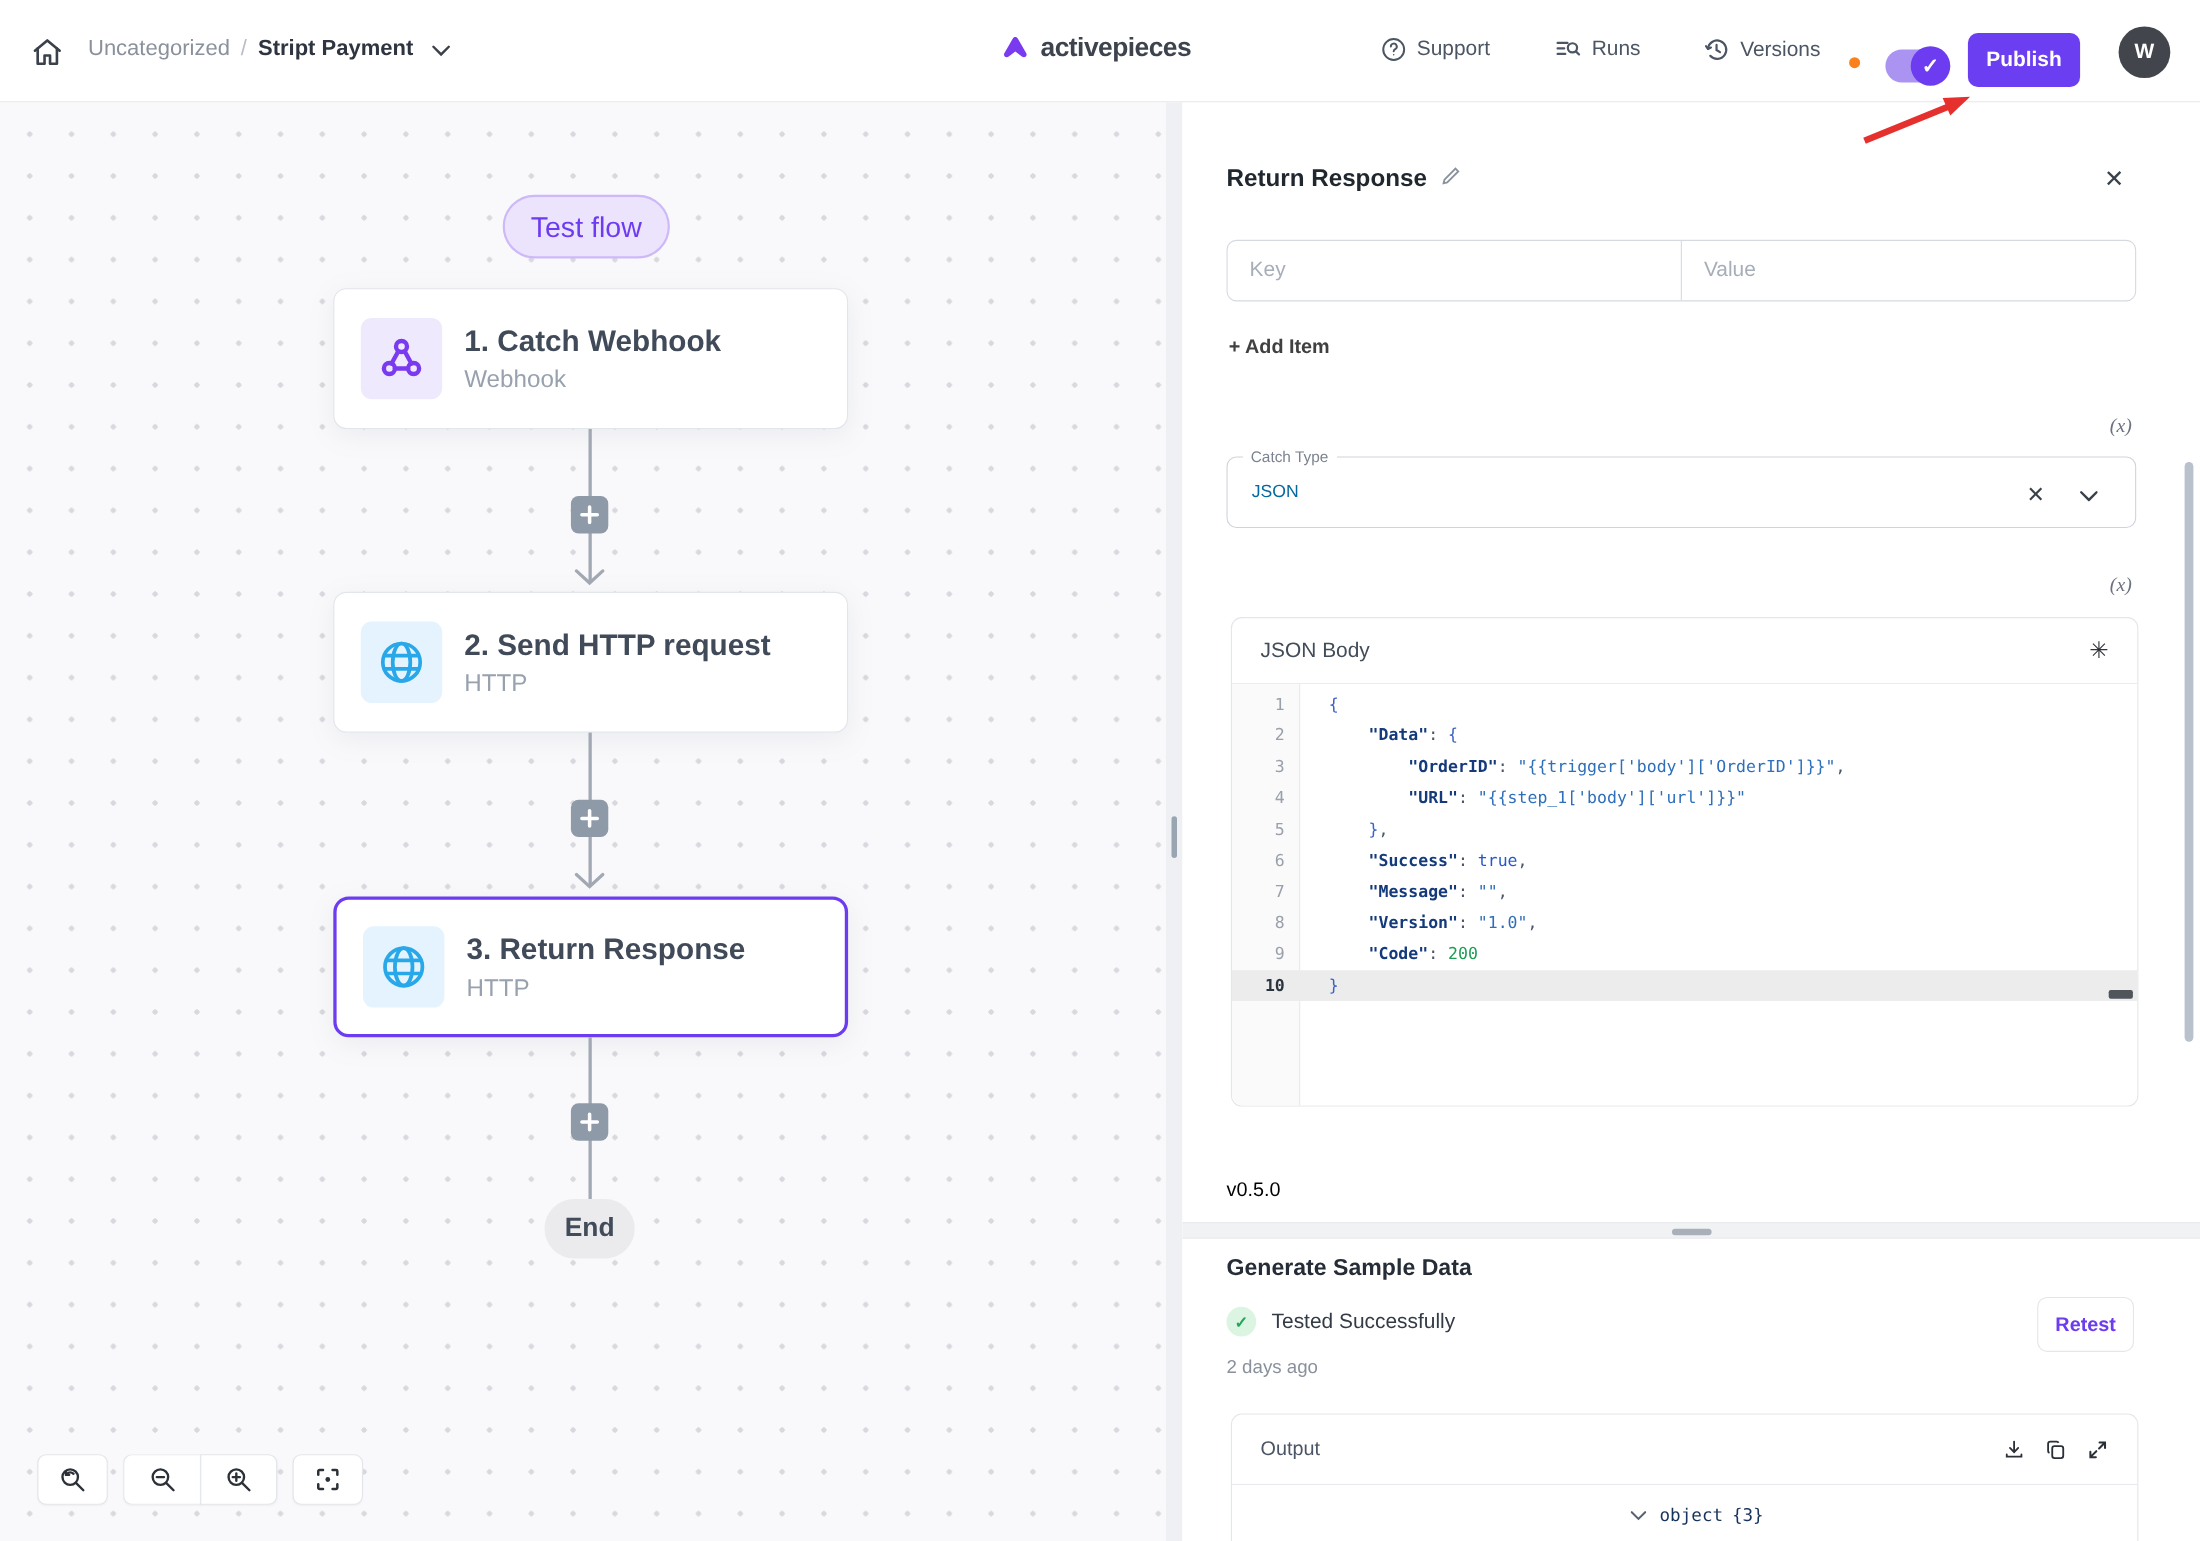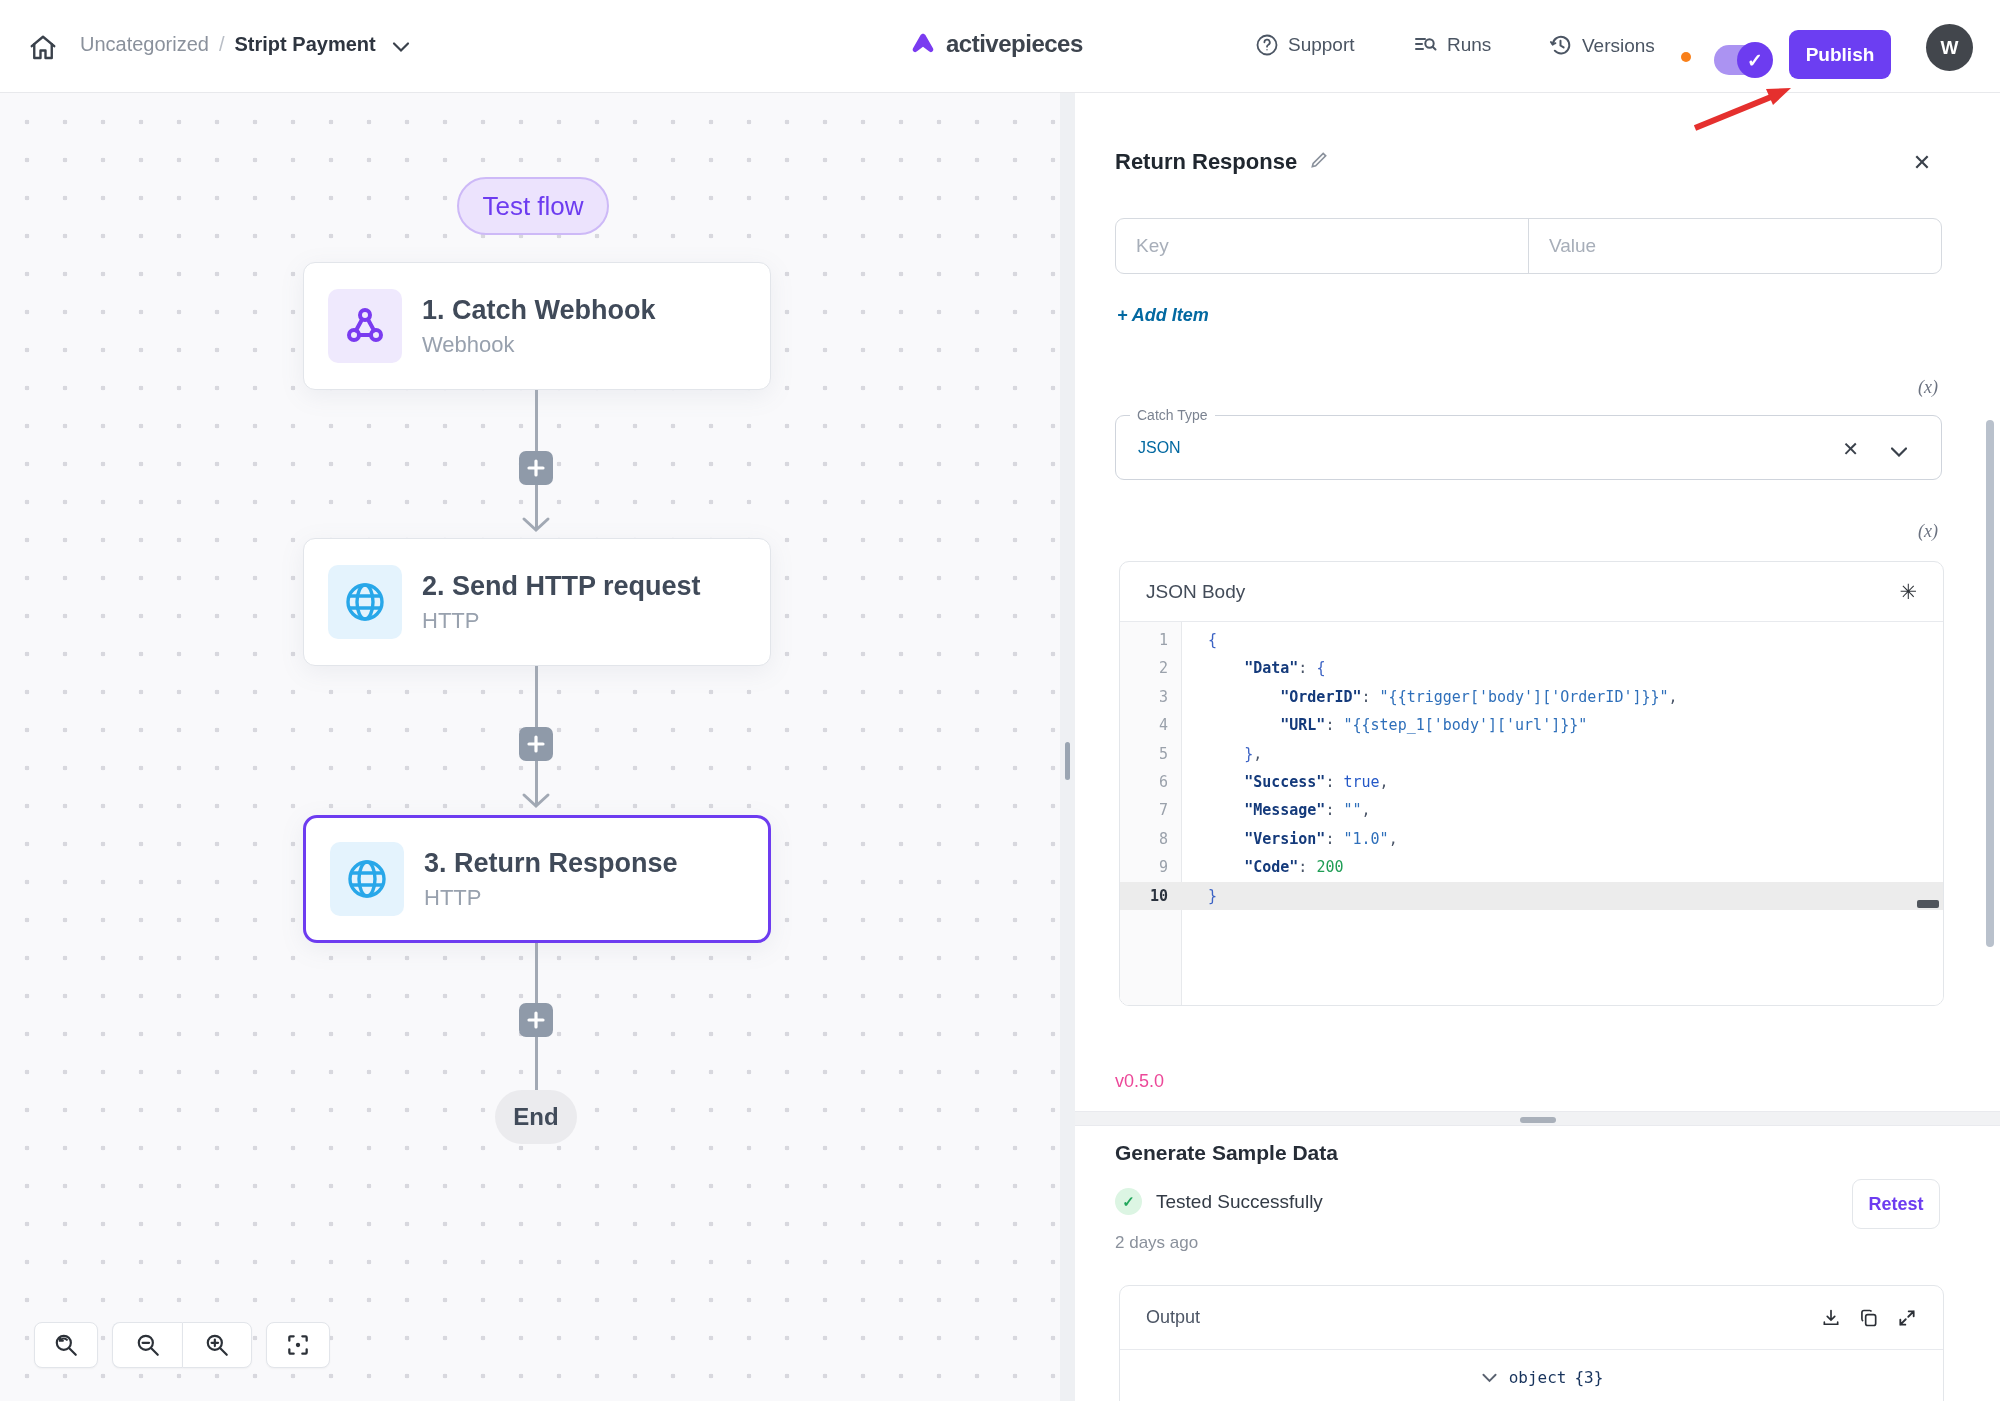--- a/index.html
+++ b/index.html
@@ -81,21 +81,21 @@
   .panel-title { font-size:22px; font-weight:700; color:#20272f; }
   .pencil { cursor:pointer; }
   .panel-close { position:absolute; right:66px; top:58px; width:24px; height:24px; font-size:22px; color:#3a414b;
                  display:flex; align-items:center; justify-content:center; cursor:pointer; }
   .kv-box { position:absolute; left:40px; right:58px; top:125px; height:56px; border:1px solid #d6dae0;
             border-radius:9px; display:flex; overflow:hidden; background:#fff; }
   .kv-box input { flex:1; border:none; outline:none; font-size:19px; color:#333; padding:0 20px;
             font-family:"Liberation Sans",sans-serif; background:transparent; }
   .kv-div { width:1px; background:#d6dae0; }
   .kv-box input::placeholder { color:#a7aeb9; }
-  .add-item { position:absolute; left:42px; top:212px; font-size:18px; font-weight:600; color:#0369a1; cursor:pointer;font-style:italic; }
+  .add-item { position:absolute; left:42px; top:212px; font-size:18px; font-weight:600; color:#404040; cursor:pointer; }
   .var-token { position:absolute; right:62px; font-size:18px; font-style:italic; color:#6b7280;
                font-family:"Liberation Serif", serif; cursor:pointer; }
   .vt1 { top:284px; } .vt2 { top:428px; }
   .bodytype { position:absolute; left:40px; right:58px; top:314px; height:73px; border:1px solid #cfd4dc;
               border-radius:9px; }
   .bodytype legend { margin-left:14px; padding:0 7px; font-size:14px; color:#7b8391; }
   .bt-value { position:absolute; left:22px; top:16px; font-size:16px; color:#0369a1; }
   .bt-clear { position:absolute; right:82px; top:14px; font-size:20px; color:#3a414b; cursor:pointer; }
   .bt-caret { position:absolute; right:34px; top:20px; cursor:pointer; }
 
@@ -114,21 +114,21 @@
   .code-line.active .ln { color:#2b333f; font-weight:700; }
   .code-line .lc { padding-left:26px; }
   .tok-k { color:#143a7b; font-weight:700; }
   .tok-s { color:#2e6fba; }
   .tok-b { color:#2458c7; }
   .tok-n { color:#1f9d55; }
   .tok-br { color:#3b62c4; }
   .tok-pl { color:#4a5568; }
   .editor-thumb { position:absolute; right:4px; top:278px; width:22px; height:8px; border-radius:2px; background:#50555c; }
 
-  .version-label { position:absolute; left:40px; top:978px; font-size:18px; color:#ec4899; }
+  .version-label { position:absolute; left:40px; top:978px; font-size:18px; color:#000000; }
   .divider-band { position:absolute; left:0; right:0; top:1018px; height:15px; background:#f1f2f4;
                   border-top:1px solid #e9eaee; border-bottom:1px solid #e9eaee; cursor:row-resize; }
   .divider-handle { position:absolute; left:50%; top:5px; margin-left:-18px; width:36px; height:6px;
                   border-radius:3px; background:#a9b0ba; }
   .sample-heading { position:absolute; left:40px; top:1048px; font-size:21px; font-weight:700; color:#262d37; }
   .tested-row { position:absolute; left:40px; top:1095px; display:flex; align-items:center; gap:14px; }
   .check-circle { width:27px; height:27px; border-radius:50%; background:#dcf5e3; color:#22a65b;
                   display:flex; align-items:center; justify-content:center; font-size:15px; font-weight:700; }
   .tested-text { font-size:19px; color:#333b46; }
   .retest-btn { position:absolute; right:60px; top:1086px; width:88px; height:50px; background:#fff;

